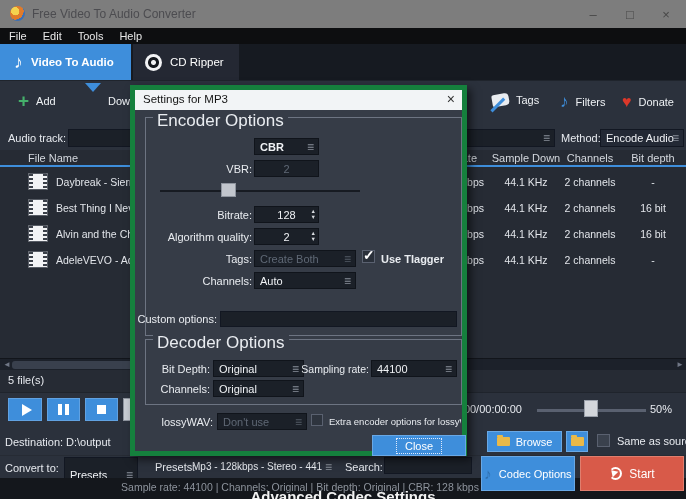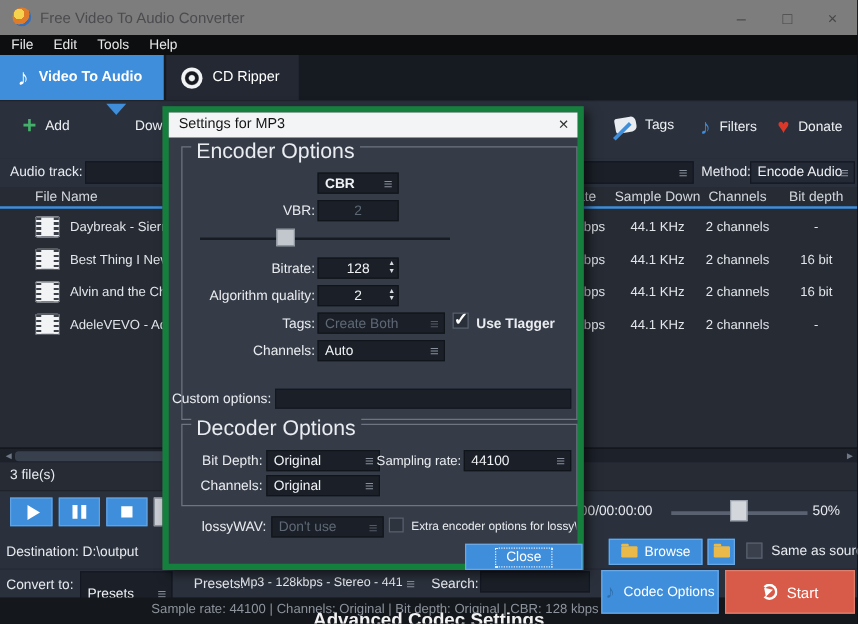--- a/index.html
+++ b/index.html
@@ -218,21 +218,21 @@
     </div>
   </div>
 
   <div class="strip hscroll">
     <span class="sarrow" style="left:3px;">◄</span>
     <span class="sthumb"></span>
     <span class="sarrow" style="left:676px;">►</span>
   </div>
 
   <div class="strip midstrip">
-    <span class="lbl" style="left:8px;top:4px;">3 file(s)</span>
+    <span class="lbl" style="left:8px;top:4px;">5 file(s)</span>
   </div>
 
   <div class="strip playrow"></div>
   <div class="pbtn" style="left:8px;width:34px;">
       <span class="tri"></span>
     </div>
   <div class="pbtn" style="left:47px;width:33px;">
       <span class="pausebars">
         <i></i>
         <i></i>

